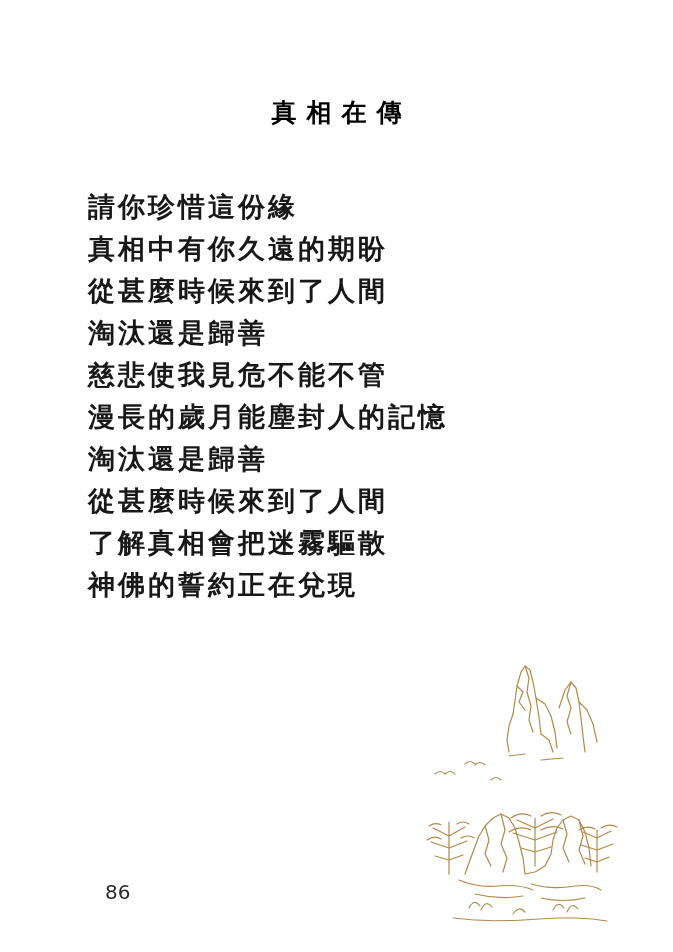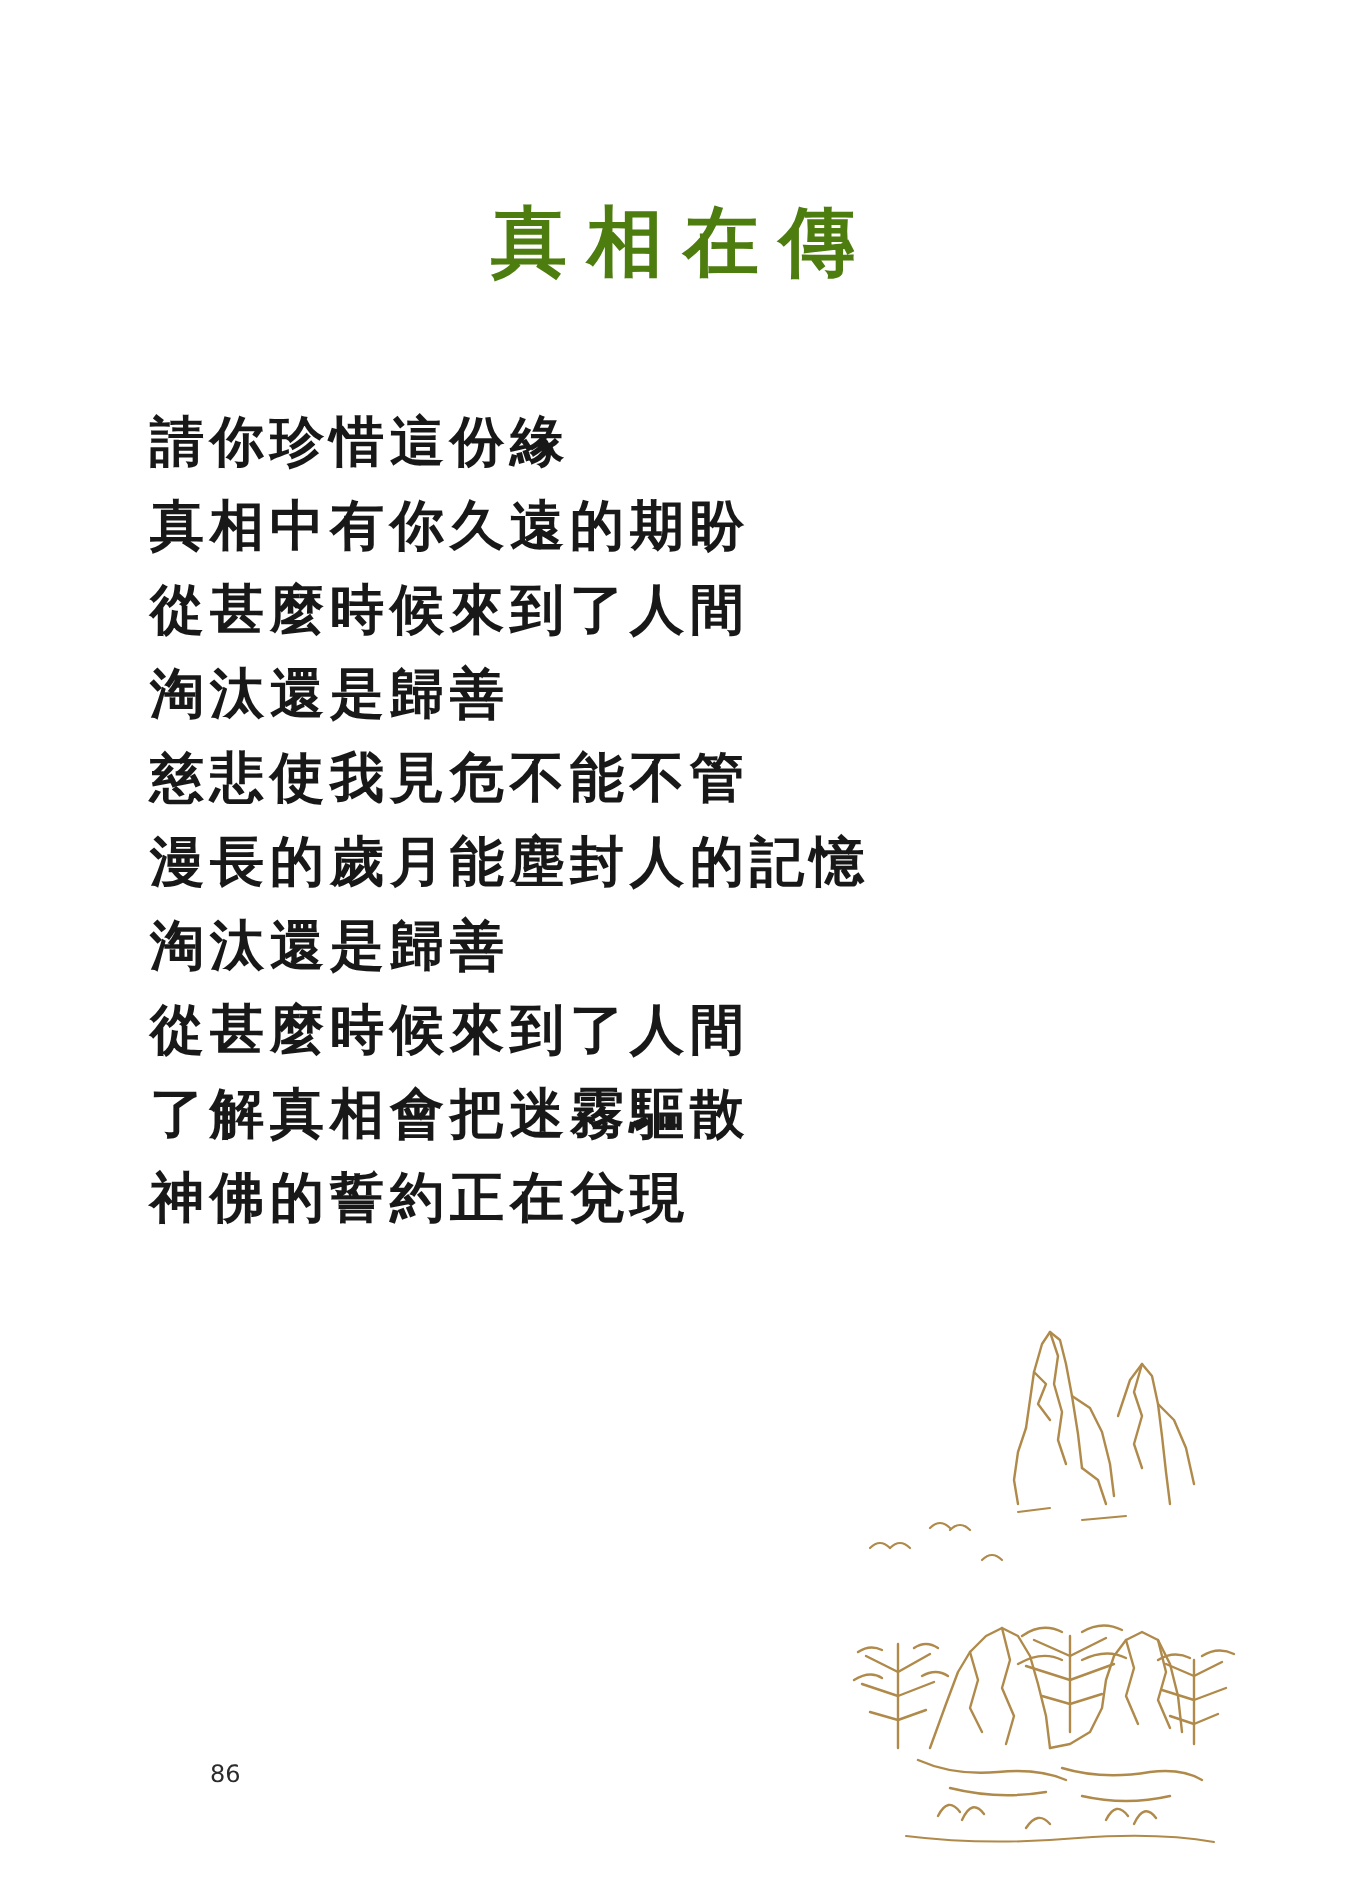--- a/index.html
+++ b/index.html
@@ -21,51 +21,50 @@
     inset: 0;
   }
 
   .poem-title {
     position: absolute;
     top: 96px;
     left: 0;
     right: 0;
     text-align: center;
     font-family: "DejaVu Serif", "Liberation Serif", serif;
-    font-size: 38px;
+    font-size: 25px;
     font-weight: 700;
     letter-spacing: 10px;
-    color: #4d7c0f;
+    color: #000000;
     text-indent: 10px;
   }
 
   .poem-body {
     position: absolute;
     top: 186px;
-    left: 75px;
+    left: 88px;
     width: 520px;
-    margin-top: 15px;
   }
 
   .poem-line {
     font-family: "DejaVu Serif", "Liberation Serif", serif;
     font-size: 27px;
     font-weight: 600;
     line-height: 42px;
     letter-spacing: 3px;
     color: #181818;
     white-space: nowrap;
   }
 
   .page-number {
     position: absolute;
     left: 105px;
     top: 880px;
     font-family: "DejaVu Sans", "Liberation Sans", sans-serif;
-    font-size: 12px;
+    font-size: 20px;
     color: #2b2b2b;
   }
 
   .ornament {
     position: absolute;
     right: 30px;
     bottom: 30px;
     width: 230px;
     height: 300px;
     pointer-events: none;

